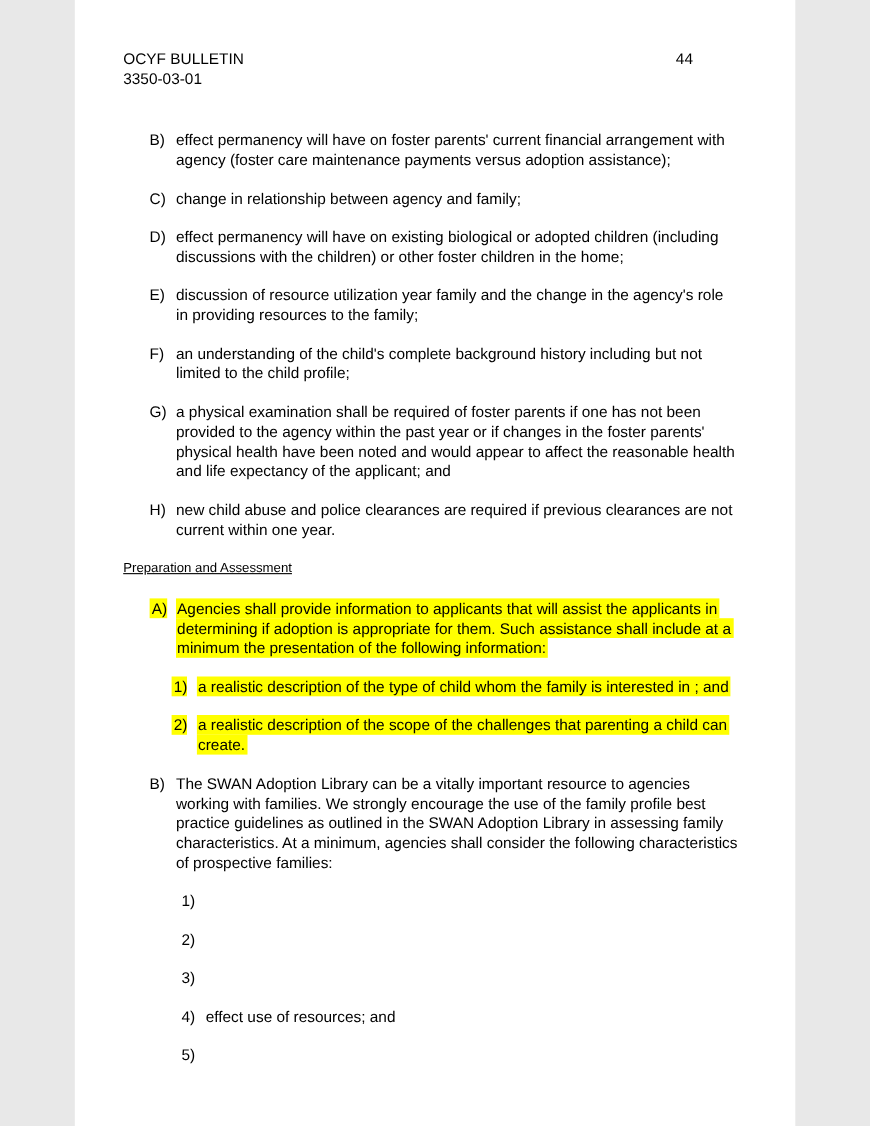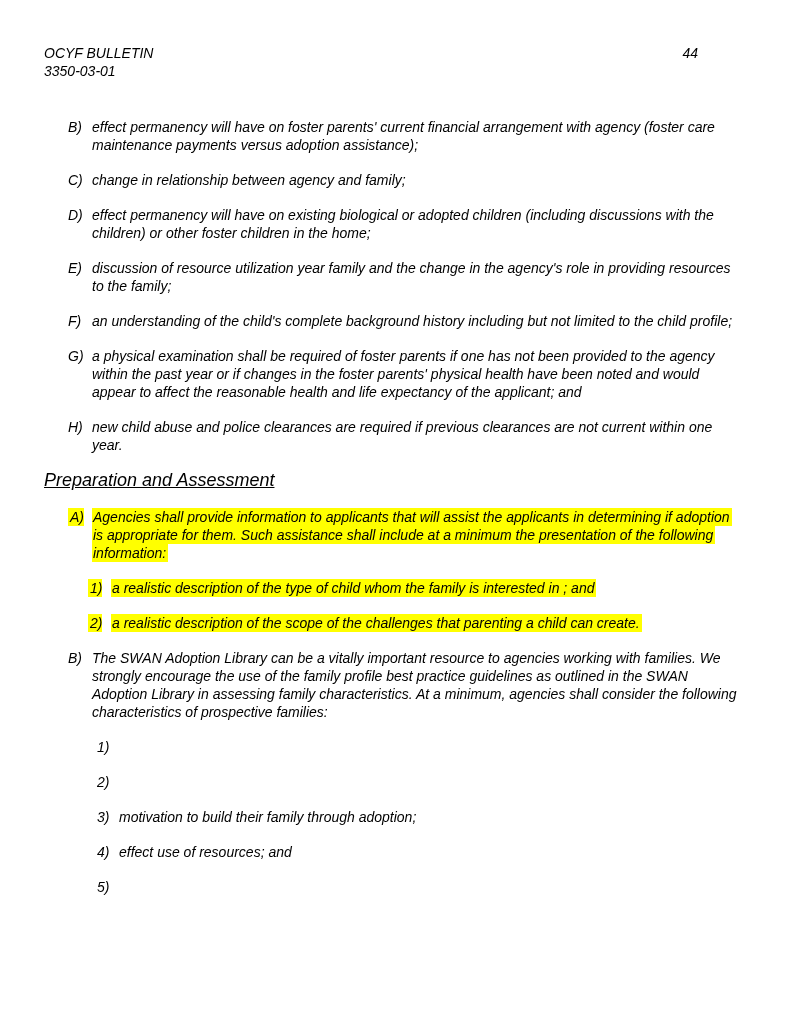--- a/index.html
+++ b/index.html
@@ -1,29 +1,28 @@
 <!DOCTYPE html>
 <html style="--hl: #ffff00;"><head>
 <meta charset="utf-8">
 <style>
   html, body { margin: 0; padding: 0; background: #e8e8e8; }
   .page {
     position: relative;
-    width: 791px;
+    width: 655px;
     height: 1024px;
     margin: 0 auto;
     background: #ffffff;
     color: #000000;
     font-family: "Liberation Sans", sans-serif;
     font-size: 14px;
     line-height: 18px;
     box-sizing: border-box;
     padding: 44px 51px 0 44px;
     overflow: hidden;
-    font-style: italic;
   }
   .doc-header {
     display: flex;
     justify-content: space-between;
     align-items: flex-start;
     margin-bottom: 38px;
   }
   .header-left div { white-space: nowrap; }
   .page-number { margin-right: 42px; }
   .item {
@@ -33,21 +32,21 @@
   }
   .item .marker { flex: none; }
   .item .text { flex: 1 1 auto; }
   .lettered { padding-left: 24px; }
   .lettered .marker { width: 24px; }
   .sub-hl { padding-left: 44px; }
   .sub-hl .marker { width: 23px; }
   .numbered { padding-left: 53px; }
   .numbered .marker { width: 22px; }
   .section-heading {
-    font-size: 18px;
+    font-size: 12px;
     font-weight: normal;
     text-decoration: underline;
     margin: 0 0 19px 0;
     line-height: 18px;
   }
   .hl {
     background: var(--hl, #ffff00);
     padding: 1px 2px 1px 1px;
     -webkit-box-decoration-break: clone;
     box-decoration-break: clone;
@@ -132,21 +131,20 @@
     <div class="item numbered">
       <span class="marker">1)</span>
     </div>
 
     <div class="item numbered">
       <span class="marker">2)</span>
     </div>
 
     <div class="item numbered">
       <span class="marker">3)</span>
-      <span class="text">motivation to build their family through adoption;</span>
     </div>
 
     <div class="item numbered">
       <span class="marker">4)</span>
       <span class="text">effect use of resources; and</span>
     </div>
 
     <div class="item numbered">
       <span class="marker">5)</span>
     </div>

